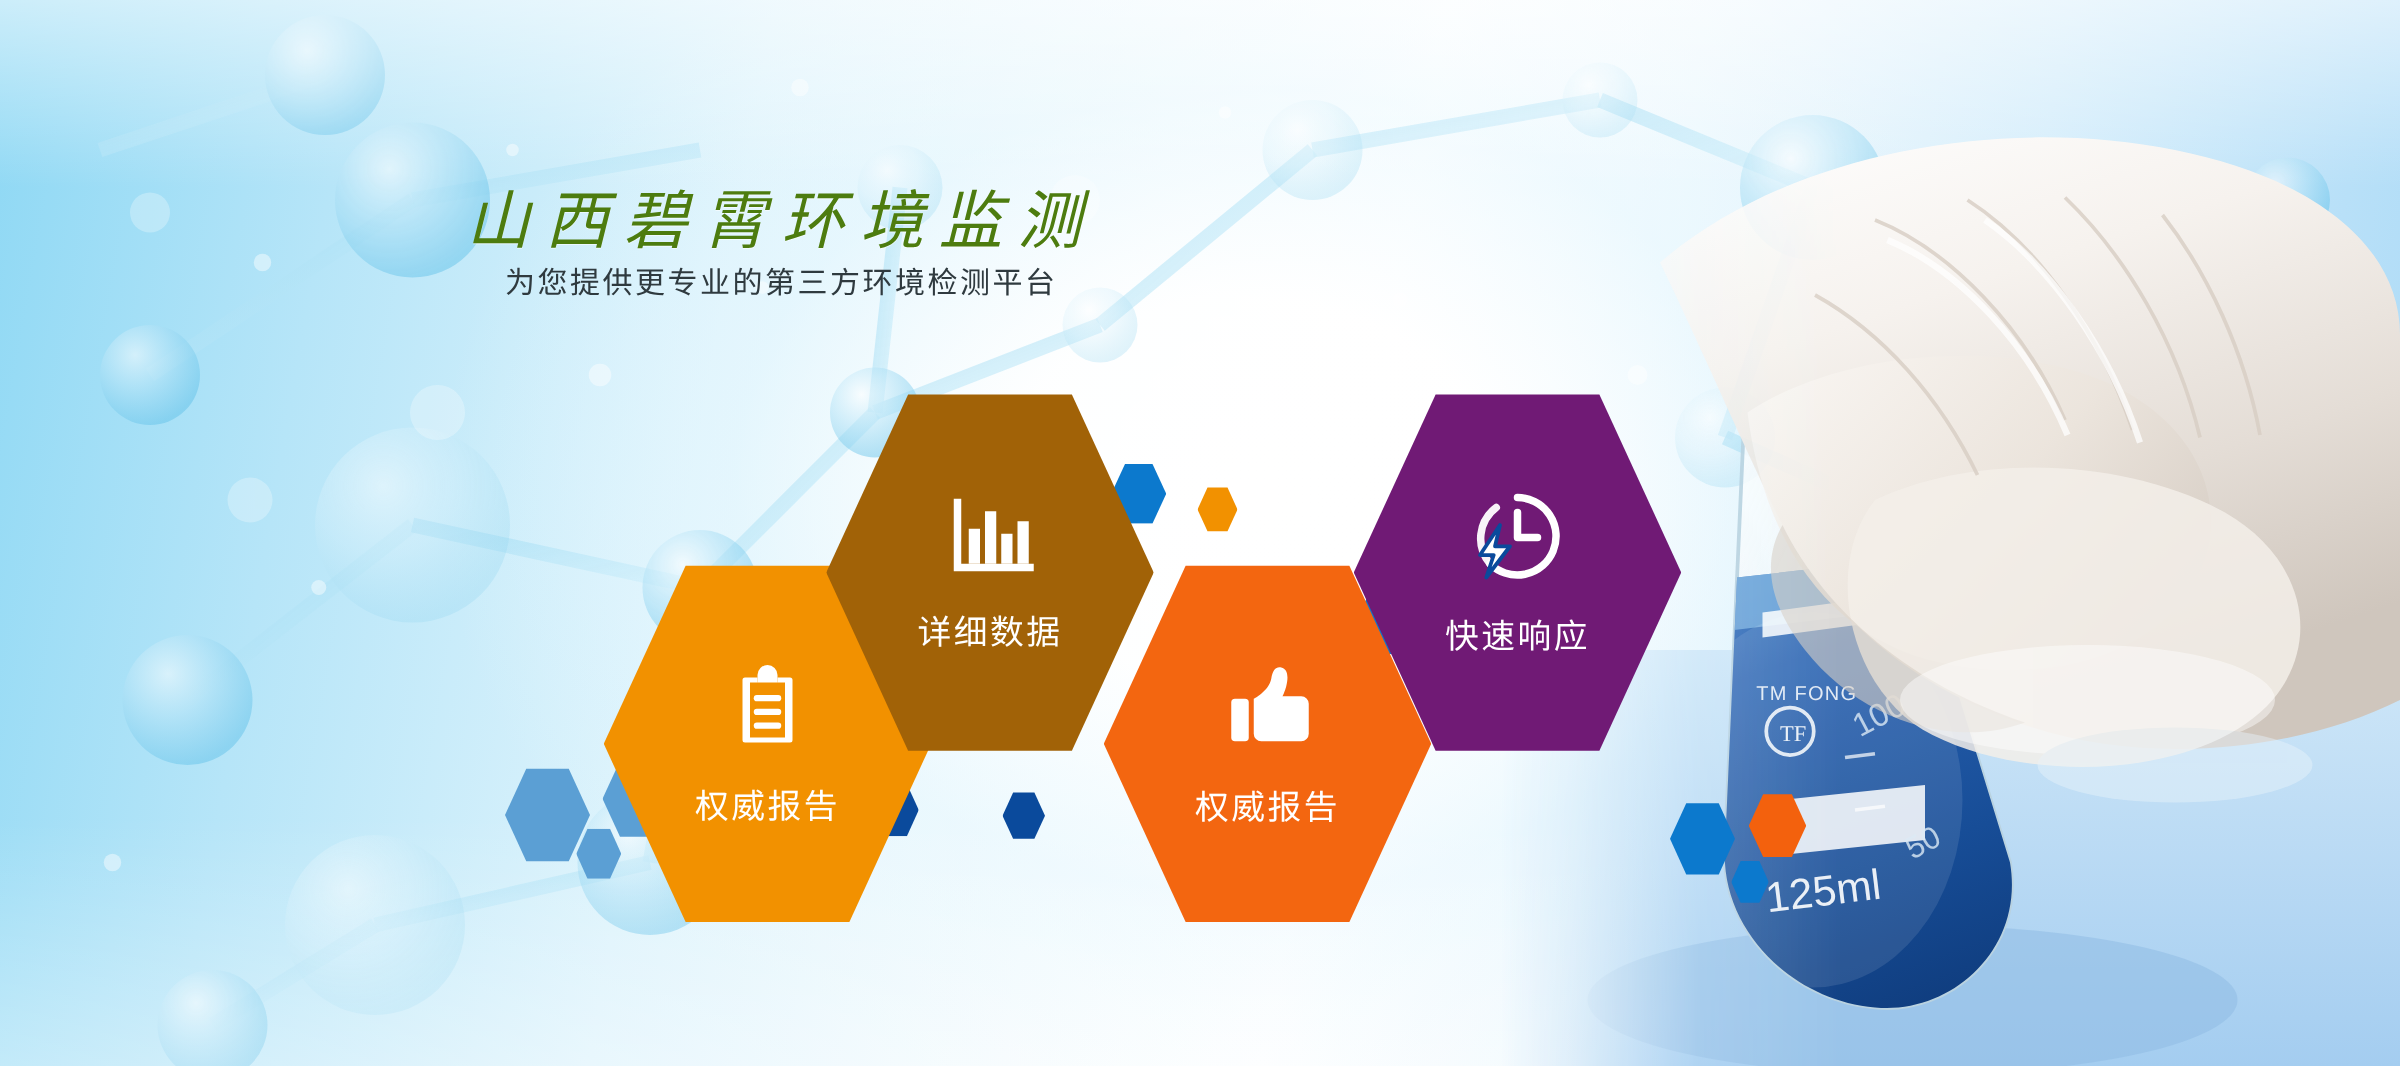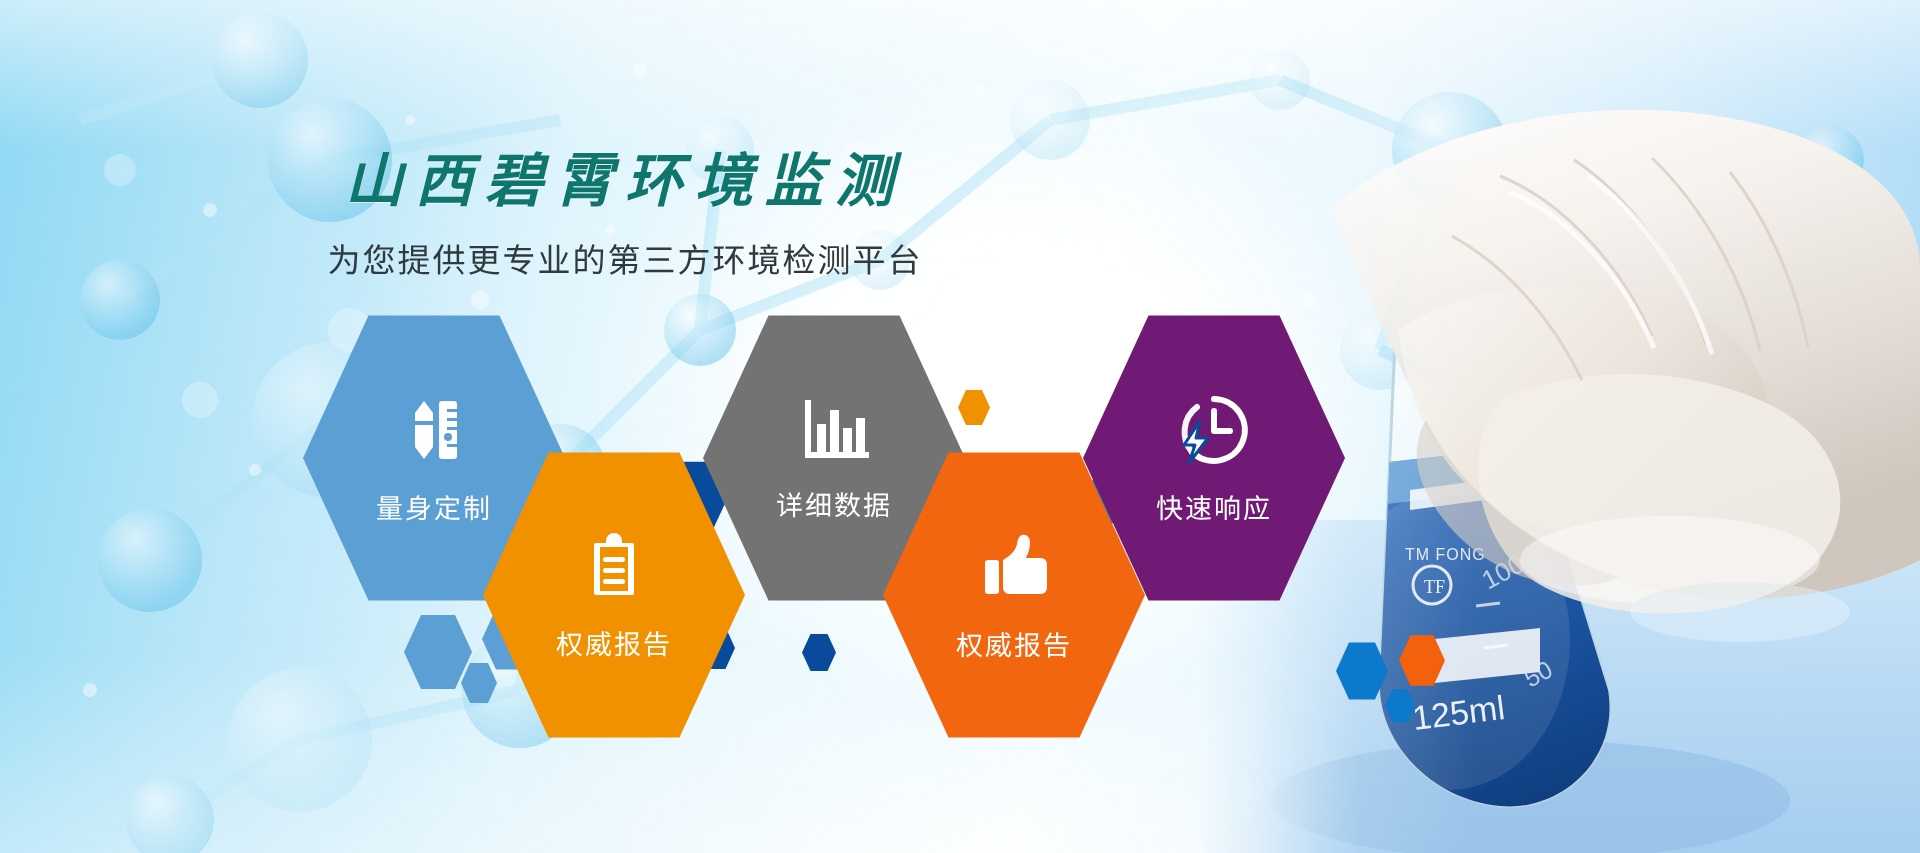--- a/index.html
+++ b/index.html
@@ -41,32 +41,31 @@
   }
   .photo svg{width:100%;height:100%;display:block;}
 
   
   .headline{
     position:absolute;left:0;top:150px;width:1250px;text-align:center;
     pointer-events:none;
   }
   .title{
     font-family:"Liberation Serif","DejaVu Serif",serif;
-    font-size:58px;
-    font-weight:700;
+    font-size:51px;
+    font-weight:400;
     font-style:italic;
     letter-spacing:12px;
-    color:#0f766e;
+    color:#4d7c0f;
     line-height:1.1;
     white-space:nowrap;
     text-shadow:0 1px 0 rgba(255,255,255,0.55);
   }
   .subtitle{
-    margin-top:20px;
-    font-size:33px;
+    font-size:24px;
     letter-spacing:2px;
     color:#2f3a3f;
     white-space:nowrap;
   }
 
   
   .hexes{position:absolute;inset:0;}
   .hex{
     position:absolute;
     clip-path:polygon(25% 2.5%,75% 2.5%,100% 50%,75% 97.5%,25% 97.5%,0% 50%);
@@ -298,53 +297,35 @@
         <div class="minihex" style="left: 889px; top: 370px; width: 44px; height: 50px; background: rgb(12, 121, 205);"></div>
         <div class="minihex" style="left: 958px; top: 389px; width: 32px; height: 37px; background: rgb(242, 145, 0);"></div>
         <div class="minihex" style="left: 1088px; top: 455px; width: 62px; height: 70px; background: rgb(12, 121, 205);"></div>
         <div class="minihex" style="left: 1168px; top: 480px; width: 46px; height: 53px; background: rgb(242, 145, 0);"></div>
         <div class="minihex" style="left: 1138px; top: 524px; width: 30px; height: 35px; background: rgb(242, 145, 0);"></div>
         <div class="minihex" style="left: 1336px; top: 641px; width: 52px; height: 60px; background: rgb(12, 121, 205);"></div>
         <div class="minihex" style="left: 1399px; top: 634px; width: 46px; height: 53px; background: rgb(243, 97, 13);"></div>
         <div class="minihex" style="left: 1385px; top: 688px; width: 30px; height: 35px; background: rgb(12, 121, 205);"></div>
       </div>
 
-    <div class="hex big" id="hex-0" style="left: 303px; top: 308px; background: rgb(91, 159, 212);">
-      <span class="hex-icon">
-        <svg width="78" height="78" viewBox="0 0 78 78" aria-hidden="true">
-          <path d="M20,22 L29,10 L38,22 L38,56 L20,56 Z" fill="#ffffff"></path>
-          <rect x="20" y="30" width="18" height="4" fill="#5b9fd4"></rect>
-          <path d="M20,56 L29,68 L38,56 Z" fill="#ffffff"></path>
-          <rect x="44" y="10" width="18" height="58" rx="3" fill="#ffffff"></rect>
-          <g fill="#5b9fd4">
-            <rect x="52" y="18" width="10" height="3"></rect>
-            <rect x="52" y="27" width="10" height="3"></rect>
-            <rect x="52" y="36" width="10" height="3"></rect>
-            <rect x="52" y="53" width="10" height="3"></rect>
-          </g>
-          <circle cx="53" cy="46" r="4" fill="#5b9fd4"></circle>
-        </svg>
-      </span>
-      <span class="hex-label">量身定制</span>
-    </div>
 
     <div class="hex big" id="hex-1" style="left: 483px; top: 445px; background: rgb(242, 145, 0);">
       <span class="hex-icon">
         <svg width="76" height="76" viewBox="0 0 76 76" aria-hidden="true">
           <path d="M20,14 h10 v4 h-6 v44 h28 v-44 h-6 v-4 h10 a2,2 0 0 1 2,2 v48 a2,2 0 0 1 -2,2 h-36 a2,2 0 0 1 -2,-2 v-48 a2,2 0 0 1 2,-2 z" fill="#ffffff"></path>
           <path d="M30,12 a8,8 0 0 1 16,0 v6 h-16 z" fill="#ffffff"></path>
           <rect x="27" y="28" width="22" height="5" rx="2.5" fill="#ffffff"></rect>
           <rect x="27" y="39" width="22" height="5" rx="2.5" fill="#ffffff"></rect>
           <rect x="27" y="50" width="22" height="5" rx="2.5" fill="#ffffff"></rect>
         </svg>
       </span>
       <span class="hex-label">权威报告</span>
     </div>
 
-    <div class="hex big" id="hex-2" style="left: 703px; top: 308px; background: #737373;">
+    <div class="hex big" id="hex-2" style="left: 661px; top: 308px; background: #a16207;">
       <span class="hex-icon">
         <svg width="78" height="72" viewBox="0 0 78 72" aria-hidden="true">
           <path d="M10,6 h6 v52 h58 v6 h-64 z" fill="#ffffff"></path>
           <rect x="22" y="30" width="9" height="28" fill="#ffffff"></rect>
           <rect x="35" y="16" width="9" height="42" fill="#ffffff"></rect>
           <rect x="48" y="34" width="9" height="24" fill="#ffffff"></rect>
           <rect x="61" y="24" width="9" height="34" fill="#ffffff"></rect>
         </svg>
       </span>
       <span class="hex-label">详细数据</span>

